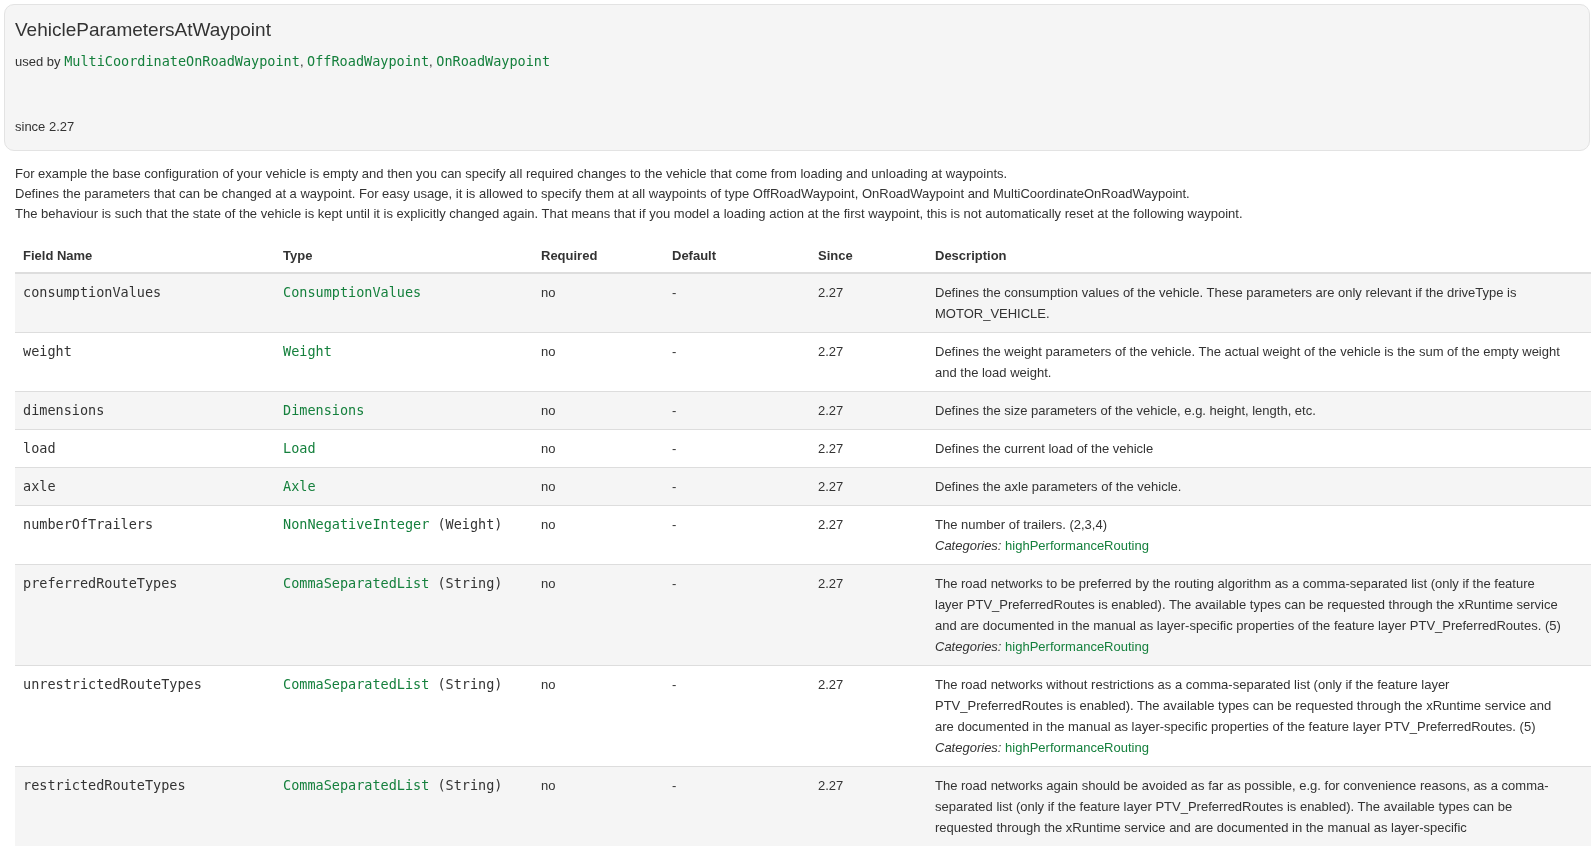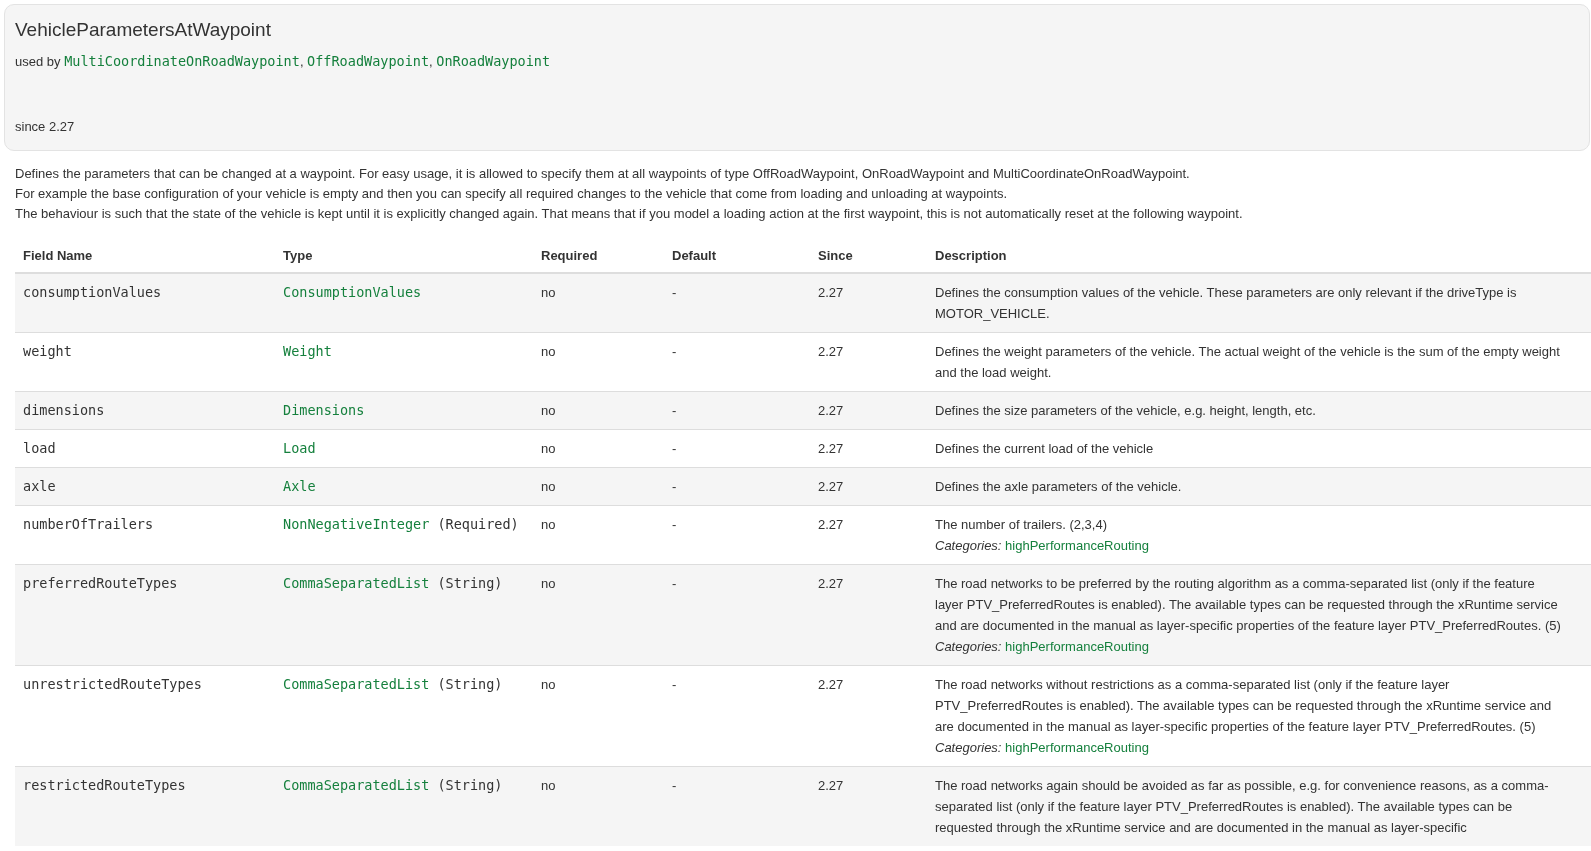--- a/index.html
+++ b/index.html
@@ -58,22 +58,22 @@
 <div class="panel">
   <div class="panel-title">VehicleParametersAtWaypoint</div>
   <div class="used-by">
     <span>used by</span>
      <span><a href="#" class="link mono">MultiCoordinateOnRoadWaypoint</a>, <a href="#" class="link mono">OffRoadWaypoint</a>, <a href="#" class="link mono">OnRoadWaypoint</a></span>
   </div>
   <div class="since-line">since 2.27</div>
 </div>
 
 <div class="description">
+  <div>For example the base configuration of your vehicle is empty and then you can specify all required changes to the vehicle that come from loading and unloading at waypoints.</div>
   <div>Defines the parameters that can be changed at a waypoint. For easy usage, it is allowed to specify them at all waypoints of type OffRoadWaypoint, OnRoadWaypoint and MultiCoordinateOnRoadWaypoint.</div>
-  <div>For example the base configuration of your vehicle is empty and then you can specify all required changes to the vehicle that come from loading and unloading at waypoints.</div>
   <div>The behaviour is such that the state of the vehicle is kept until it is explicitly changed again. That means that if you model a loading action at the first waypoint, this is not automatically reset at the following waypoint.</div>
 </div>
 
 <table class="fields-table">
   <colgroup>
     <col style="width:260px">
       <col style="width:258px">
       <col style="width:131px">
     <col style="width:146px">
       <col style="width:117px">
@@ -145,21 +145,21 @@
     <td>-</td>
     <td>2.27</td>
     <td class="desc">
       <div>Defines the axle parameters of the vehicle.</div>
 
     </td>
   </tr>
 
   <tr>
     <td class="mono">numberOfTrailers</td>
-    <td class="mono"><a href="#" class="link mono">NonNegativeInteger</a><span> (Required)</span></td>
+    <td class="mono"><a href="#" class="link mono">NonNegativeInteger</a><span> (Weight)</span></td>
     <td>no</td>
     <td>-</td>
     <td>2.27</td>
     <td class="desc">
       <div>The number of trailers. (2,3,4)</div>
       <div>
         <span class="cat-label">Categories:</span>
         <a href="#" class="link">highPerformanceRouting</a>
       </div>
     </td>

